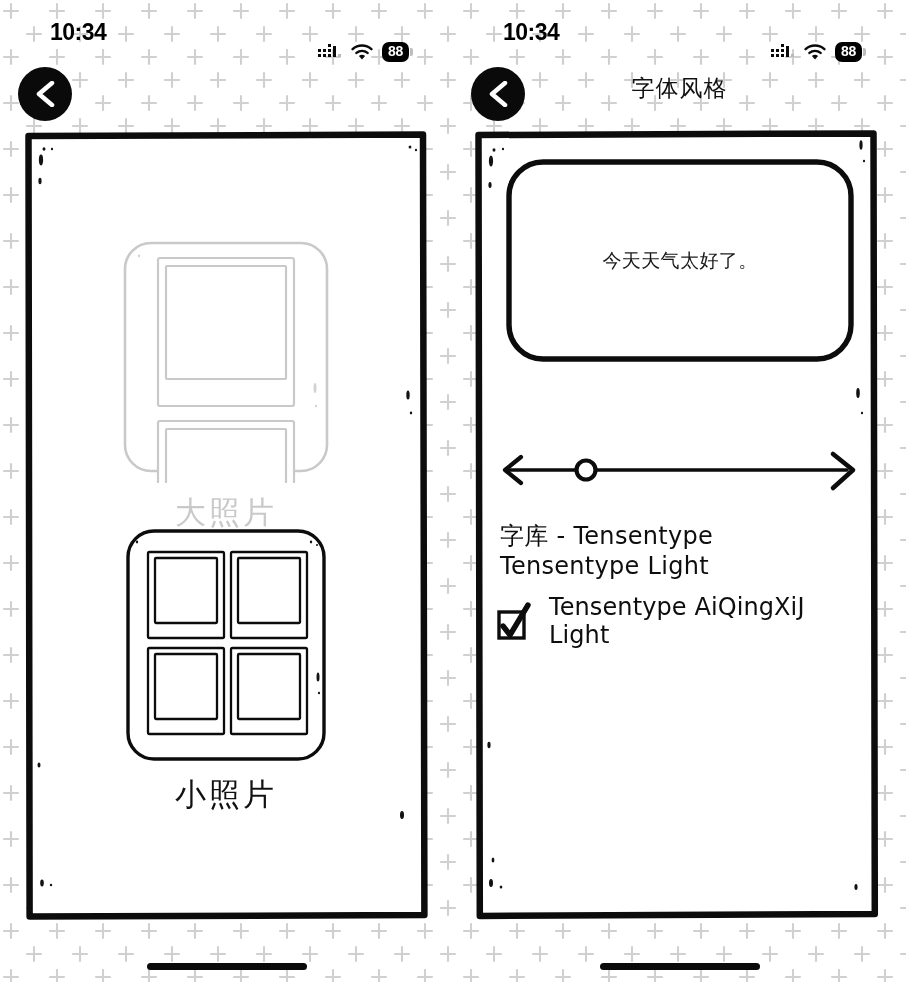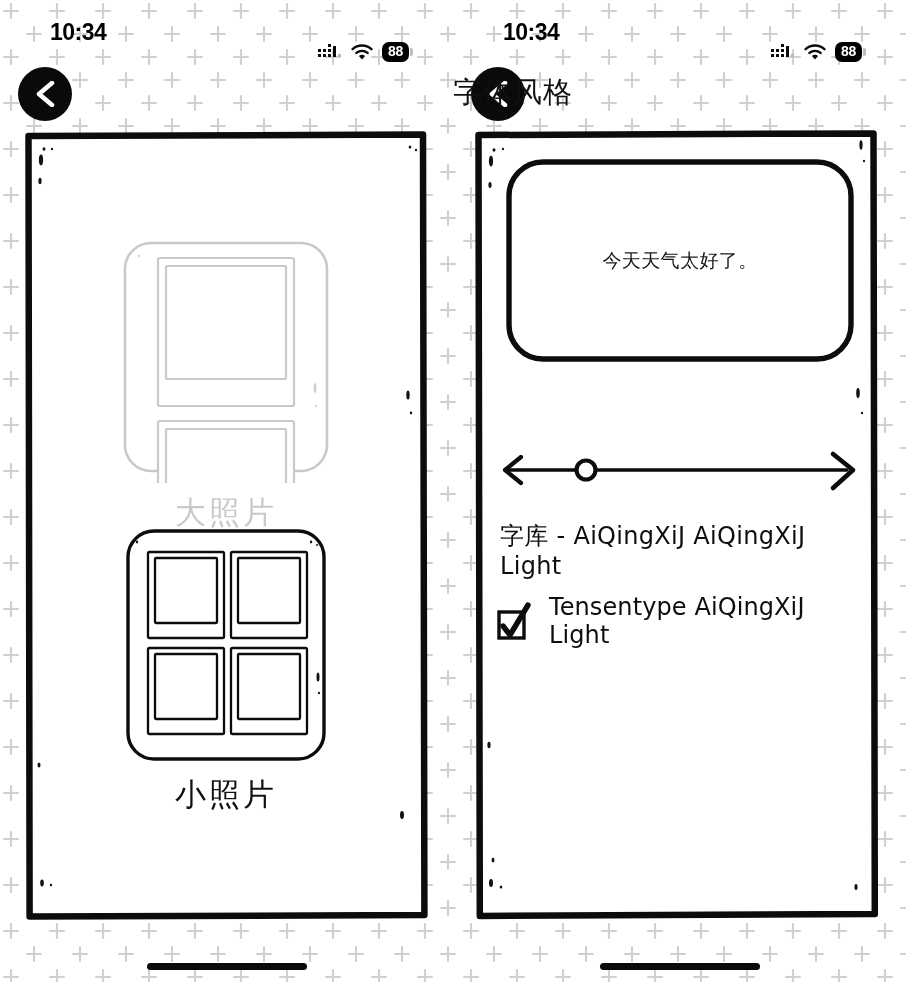--- a/index.html
+++ b/index.html
@@ -97,21 +97,22 @@
     z-index: 6;
     cursor: pointer;
   }
   .back-btn svg { position: absolute; left: 16px; top: 14px; }
 
   
   .page-title {
     position: absolute;
     top: 73px;
     left: 0; width: 453px;
-    font-size: 29px;
+    text-align: center;
+    font-size: 23px;
     color: #111;
     letter-spacing: 1px;
     z-index: 6;
     font-family: "DejaVu Sans", sans-serif;
   }
 
   
   .phone-frame {
     position: absolute;
     z-index: 2;
@@ -402,21 +403,21 @@
 
   <div class="slider-row">
     <svg width="362" height="44" viewBox="0 0 362 44">
       <line x1="12" y1="22" x2="350" y2="22" stroke="#0c0c0c" stroke-width="3.6" stroke-linecap="round"></line>
       <path d="M24 9 L8 22 L24 35" fill="none" stroke="#0c0c0c" stroke-width="4.2" stroke-linecap="round" stroke-linejoin="round"></path>
       <path d="M336 6 L356 22 L336 40" fill="none" stroke="#0c0c0c" stroke-width="4.6" stroke-linecap="round" stroke-linejoin="round"></path>
       <circle cx="89" cy="22" r="9.5" fill="#ffffff" stroke="#0c0c0c" stroke-width="4.2"></circle>
     </svg>
   </div>
 
-  <div class="field-label" id="label-fontlib">字库 - AiQingXiJ AiQingXiJ Light</div>
+  <div class="field-label" id="label-fontlib">字库 - Tensentype Tensentype Light</div>
 
   <div class="font-item">
     <svg width="40" height="42" viewBox="0 0 40 42" style="flex:0 0 auto">
       <rect x="4" y="12" width="25" height="26" fill="#ffffff" stroke="#0c0c0c" stroke-width="3.4"></rect>
       <path d="M8 26 L15 35 L33 5" fill="none" stroke="#0c0c0c" stroke-width="5.4" stroke-linecap="round" stroke-linejoin="round"></path>
     </svg>
     <span class="font-item-label">Tensentype AiQingXiJ Light</span>
   </div>
 
 </div>

